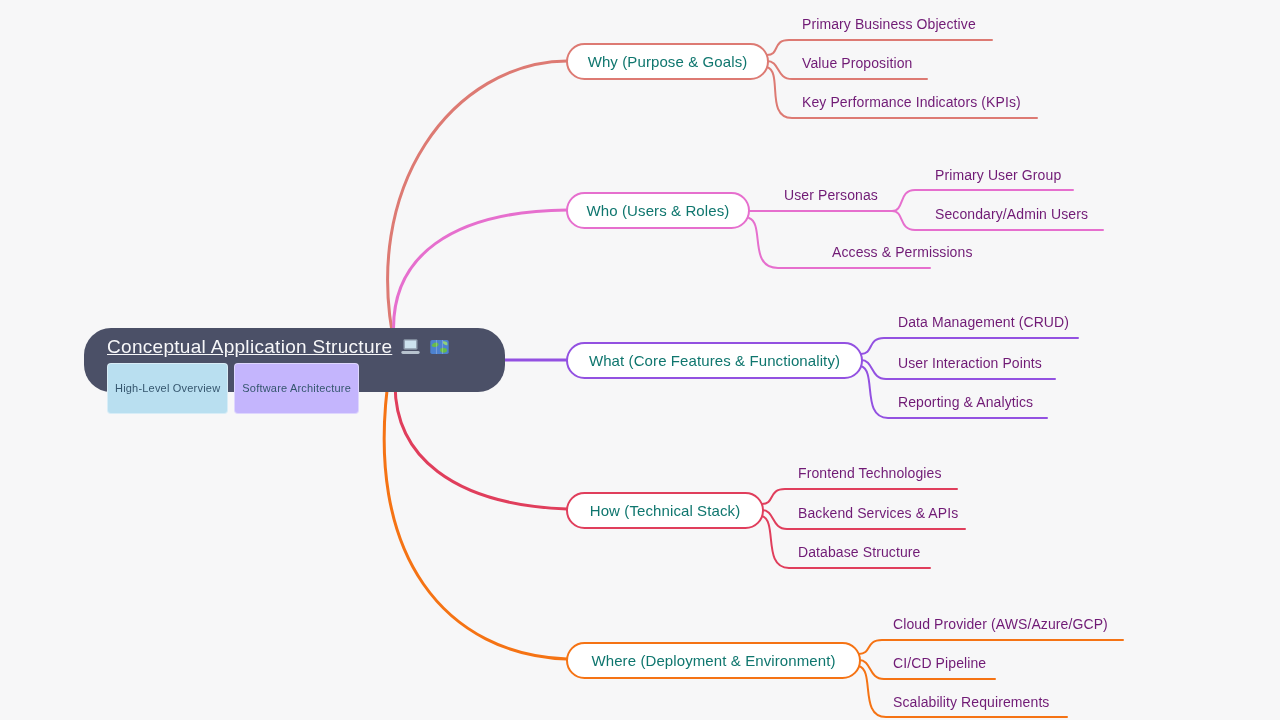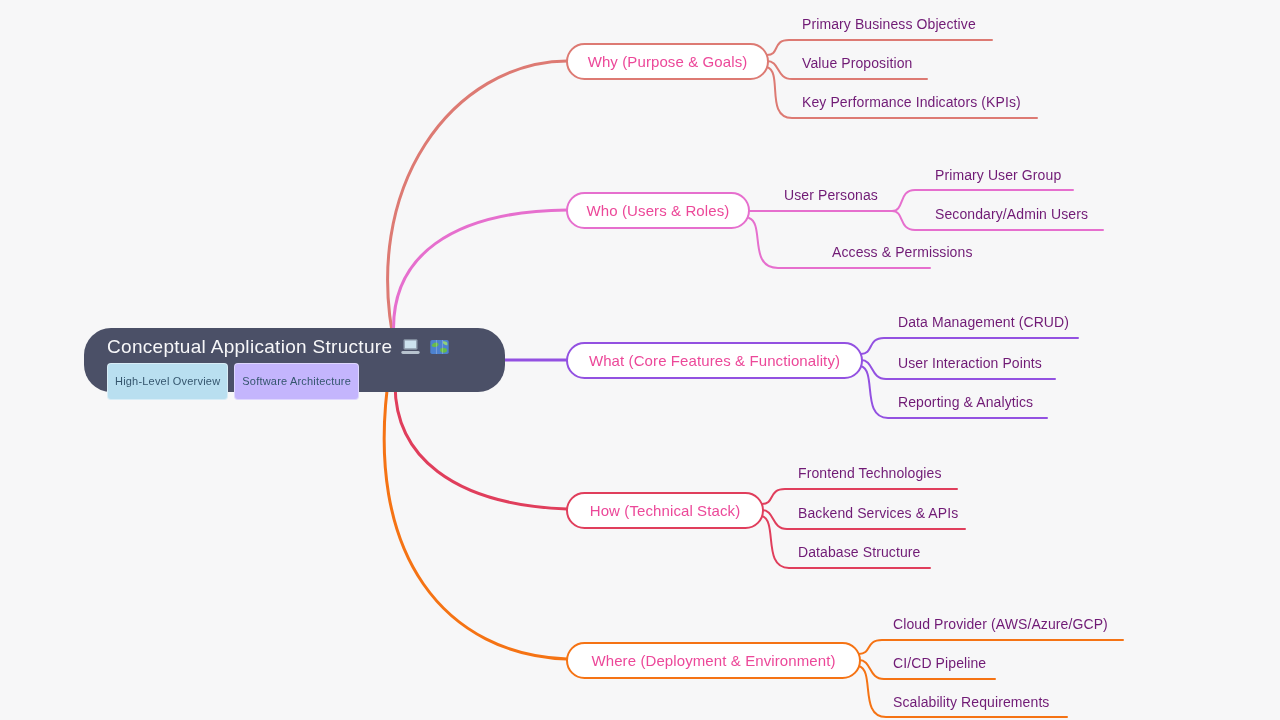--- a/index.html
+++ b/index.html
@@ -5,27 +5,27 @@
   html,body{margin:0;padding:0;background:#f7f7f8;}
   .stage{position:relative;width:1280px;height:720px;overflow:hidden;background:#f7f7f8;
          font-family:"Liberation Sans","DejaVu Sans",sans-serif;}
   svg.links{position:absolute;left:0;top:0;}
   svg.links path{fill:none;stroke-linecap:round;}
   svg.links path.main{stroke-width:3;}
   svg.links path.sub{stroke-width:2;}
   .lbl{position:absolute;font-size:14px;color:#701a75;white-space:nowrap;letter-spacing:.1px;}
   .pill{position:absolute;box-sizing:border-box;background:#ffffff;border:2px solid #999;
         border-radius:19px;display:flex;align-items:center;justify-content:center;
-        font-size:15px;color:#ec4899;white-space:nowrap;letter-spacing:.1px;}
+        font-size:15px;color:#0f766e;white-space:nowrap;letter-spacing:.1px;}
   .root-node{position:absolute;left:84px;top:328px;width:421px;height:64px;box-sizing:border-box;
              border-radius:27px;padding:8px 0 0 23px;}
-  .root-title{display:flex;align-items:center;font-size:19px;letter-spacing:.3px;}
+  .root-title{display:flex;align-items:center;font-size:19px;letter-spacing:.3px;text-decoration:underline;}
   .root-title .ricon{display:inline-flex;margin-left:8px;}
   .tag-row{margin-top:5px;display:flex;gap:6px;}
-  .chip{display:inline-block;font-size:11px;line-height:15px;padding:10px 7px;border-radius:4px;
+  .chip{display:inline-block;font-size:11px;line-height:15px;padding:17px 7px;border-radius:4px;
         border:1px solid rgba(255,255,255,.45);letter-spacing:.2px;white-space:nowrap;}
 </style>
 </head>
 <body>
 
 <div class="stage">
 
   <svg class="links" width="1280" height="720">
 
     <path class="main" d="M 396 352 C 358 185 455 62 567 61" stroke="#dd7a73"></path>

